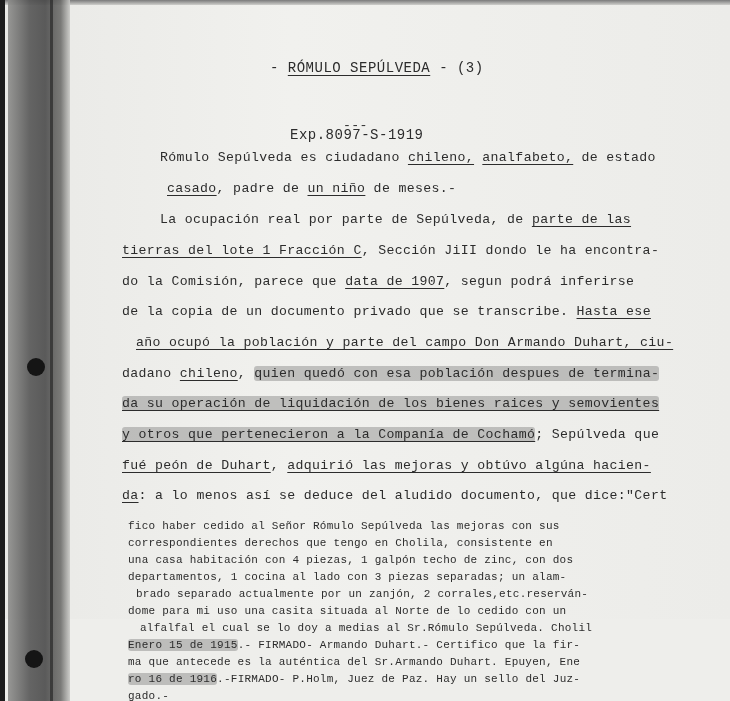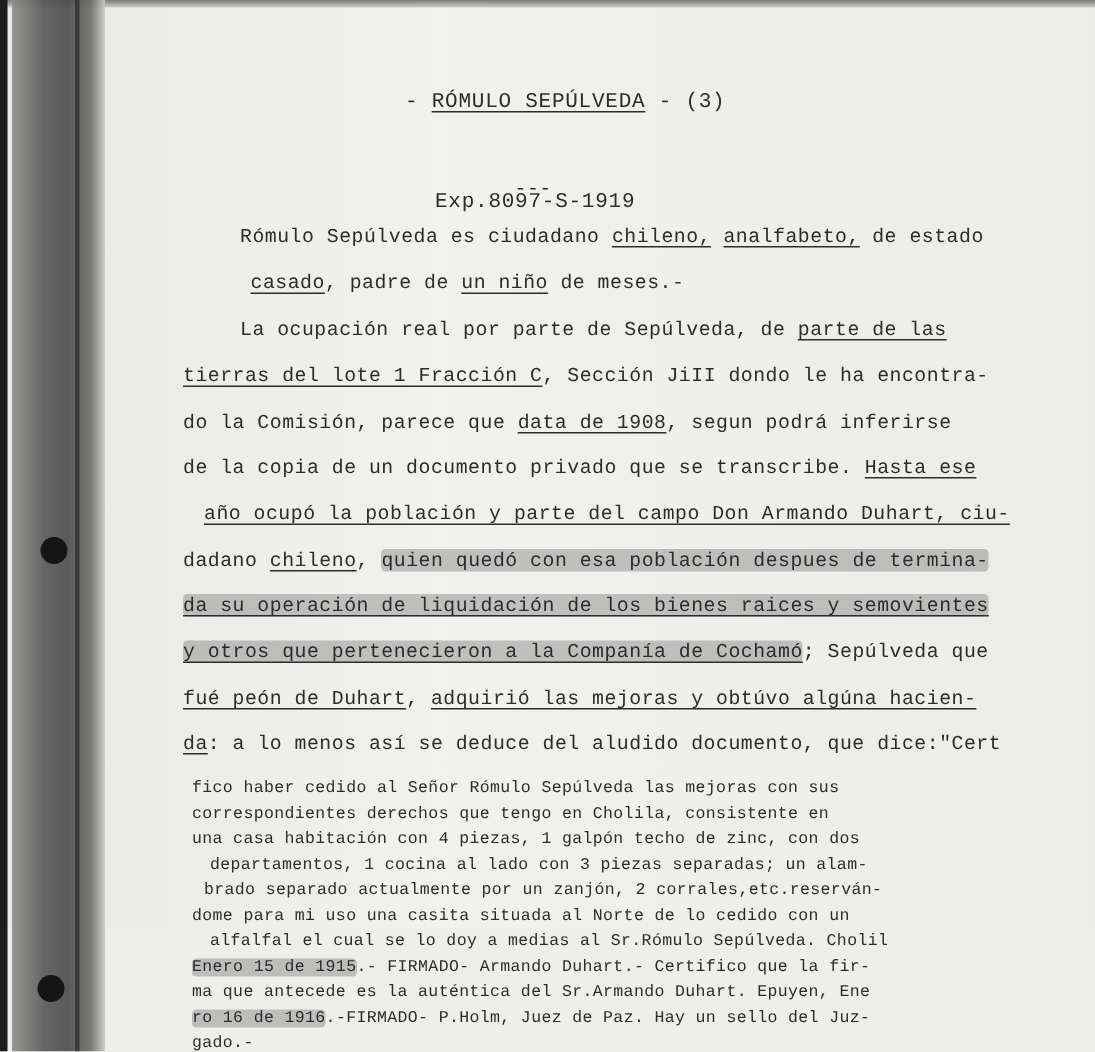--- a/index.html
+++ b/index.html
@@ -55,33 +55,33 @@
 
     <div class="line title" style="left:270px; top:60px;"><span>- </span><span class="ul">RÓMULO SEPÚLVEDA</span><span> - (3)</span></div>
     <div class="line title" style="left:290px; top:88px;margin-top:39px;">Exp.8097-S-1919</div>
     <div class="line" style="left:343px; top:118px;">---</div>
 
     <div class="line" style="left:160px; top:150px;"><span>Rómulo Sepúlveda es ciudadano </span><span class="ul">chileno,</span><span> </span><span class="ul">analfabeto,</span><span> de estado</span></div>
     <div class="line" style="left:122px; top:181px;margin-left:45px;"><span class="ul">casado</span><span>, padre de </span><span class="ul">un niño</span><span> de meses.-</span></div>
 
     <div class="line" style="left:160px; top:212px;"><span>La ocupación real por parte de Sepúlveda, de </span><span class="ul">parte de las</span></div>
     <div class="line" style="left:122px; top:243px;"><span class="ul">tierras del lote 1 Fracción C</span><span>, Sección JiII dondo le ha encontra-</span></div>
-    <div class="line" style="left:122px; top:274px;"><span>do la Comisión, parece que </span><span class="ul">data de 1908</span><span>, segun podrá inferirse</span></div>
+    <div class="line" style="left:122px; top:274px;"><span>do la Comisión, parece que </span><span class="ul">data de 1907</span><span>, segun podrá inferirse</span></div>
     <div class="line" style="left:122px; top:304px;"><span>de la copia de un documento privado que se transcribe. </span><span class="ul">Hasta ese</span></div>
     <div class="line" style="left:136px; top:335px;"><span class="ul">año ocupó la población y parte del campo Don Armando Duhart, ciu-</span></div>
     <div class="line" style="left:122px; top:366px;"><span>dadano </span><span class="ul">chileno</span><span>, </span><span class="hl">quien quedó con esa población despues de termina-</span></div>
     <div class="line" style="left:122px; top:396px;"><span class="hl ul">da su operación de liquidación de los bienes raices y semovientes</span></div>
     <div class="line" style="left:122px; top:427px;"><span class="hl ul">y otros que pertenecieron a la Companía de Cochamó</span><span>; Sepúlveda que</span></div>
     <div class="line" style="left:122px; top:458px;"><span class="ul">fué peón de Duhart</span><span>, </span><span class="ul">adquirió las mejoras y obtúvo algúna hacien-</span></div>
     <div class="line" style="left:122px; top:488px;"><span class="ul">da</span><span>: a lo menos así se deduce del aludido documento, que dice:"Cert</span></div>
 
     <div class="line small" style="left:128px; top:520px;">fico haber cedido al Señor Rómulo Sepúlveda las mejoras con sus</div>
     <div class="line small" style="left:128px; top:537px;">correspondientes derechos que tengo en Cholila, consistente en</div>
     <div class="line small" style="left:128px; top:554px;">una casa habitación con 4 piezas, 1 galpón techo de zinc, con dos</div>
-    <div class="line small" style="left:128px; top:571px;margin-left:12px;">departamentos, 1 cocina al lado con 3 piezas separadas; un alam-</div>
+    <div class="line small" style="left:128px; top:571px;">departamentos, 1 cocina al lado con 3 piezas separadas; un alam-</div>
     <div class="line small" style="left:136px; top:588px;">brado separado actualmente por un zanjón, 2 corrales,etc.reserván-</div>
     <div class="line small" style="left:128px; top:605px;">dome para mi uso una casita situada al Norte de lo cedido con un</div>
     <div class="line small" style="left:140px; top:622px;">alfalfal el cual se lo doy a medias al Sr.Rómulo Sepúlveda. Cholil</div>
     <div class="line small" style="left:128px; top:639px;"><span class="hl">Enero 15 de 1915</span><span>.- FIRMADO- Armando Duhart.- Certifico que la fir-</span></div>
     <div class="line small" style="left:128px; top:656px;">ma que antecede es la auténtica del Sr.Armando Duhart. Epuyen, Ene</div>
     <div class="line small" style="left:128px; top:673px;"><span class="hl">ro 16 de 1916</span><span>.-FIRMADO- P.Holm, Juez de Paz. Hay un sello del Juz-</span></div>
     <div class="line small" style="left:128px; top:690px;">gado.-</div>
   </div>
 </div>
 

